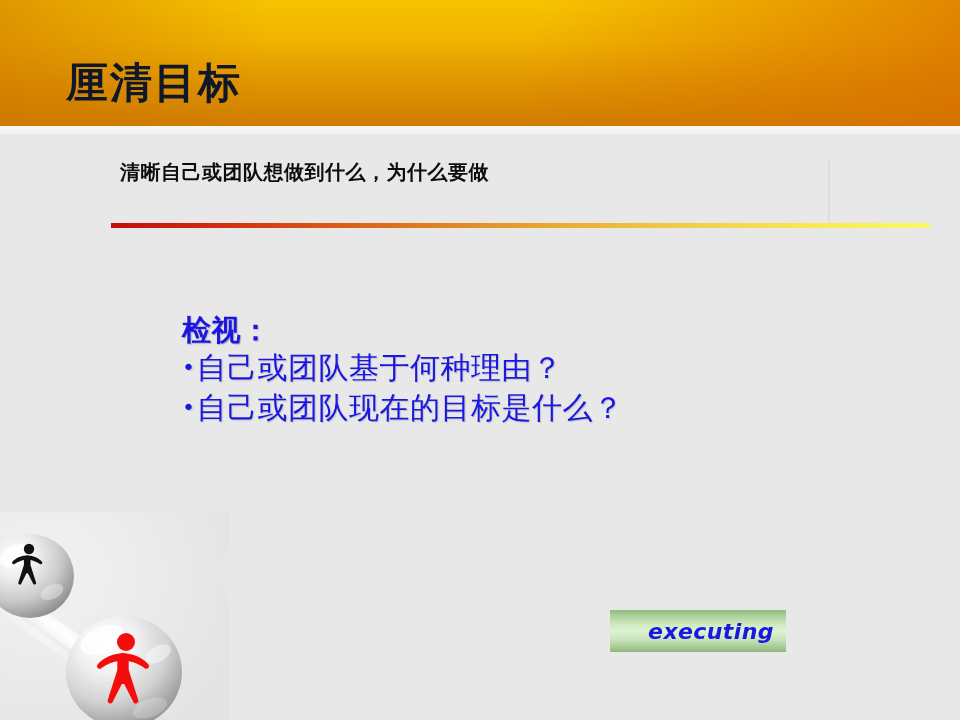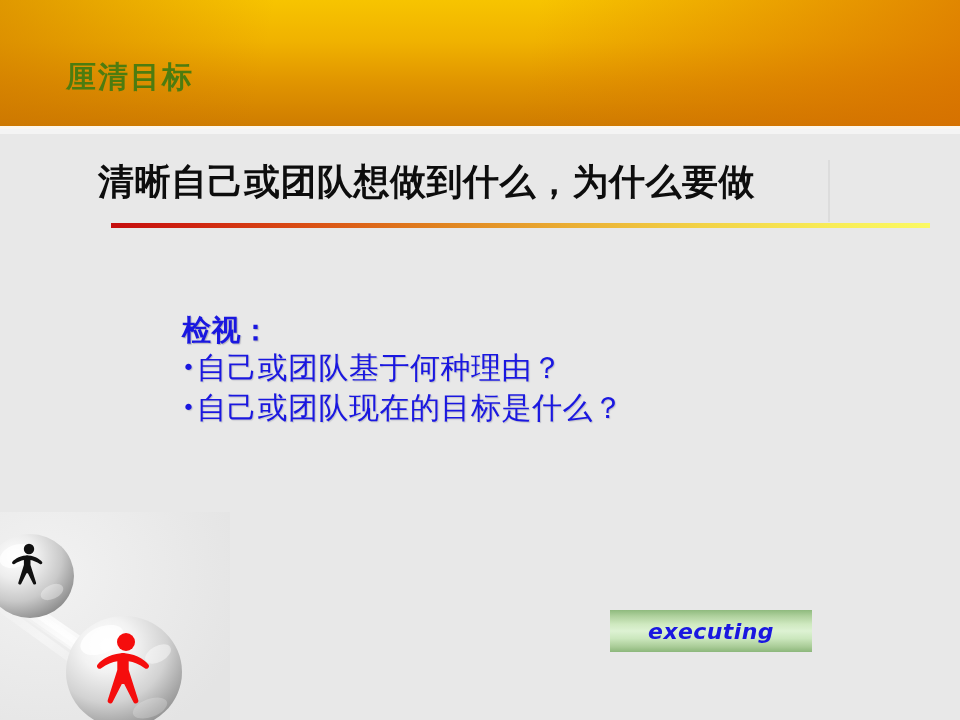--- a/index.html
+++ b/index.html
@@ -42,44 +42,44 @@
     left: 0;
     top: 129px;
     width: 960px;
     height: 5px;
     background: #f4f4f4;
   }
   .title {
     position: absolute;
     left: 66px;
     top: 62px;
-    font-size: 30px;
-    font-weight: bold;
-    color: #4d7c0f;
+    font-size: 42px;
+    font-weight: bold;
+    color: #0f172a;
     letter-spacing: 2px;
     line-height: 1;
     white-space: nowrap;
   }
 
   
   .body-bg {
     position: absolute;
     left: 0;
     top: 134px;
     width: 960px;
     height: 586px;
     background: #e8e8e8;
   }
 
   
   .subtitle {
     position: absolute;
-    left: 98px;
+    left: 120px;
     top: 160px;
-    font-size: 36px;
+    font-size: 20px;
     font-weight: bold;
     color: #0d0d0d;
     letter-spacing: 0.5px;
     white-space: nowrap;
     line-height: 1.2;
   }
   .subtitle-rule {
     position: absolute;
     left: 111px;
     top: 223px;
@@ -132,21 +132,21 @@
     font-size: 22px;
     vertical-align: 3px;
     margin-right: 1px;
   }
 
   
   .exec-box {
     position: absolute;
     left: 610px;
     top: 610px;
-    width: 202px;
+    width: 176px;
     height: 42px;
     background: linear-gradient(180deg,
         #8fba7e 0%,
         #aed09c 14%,
         #cfe9c0 34%,
         #ddf2d3 50%,
         #cbe7bd 68%,
         #a8cb96 88%,
         #8cb77b 100%);
   }

